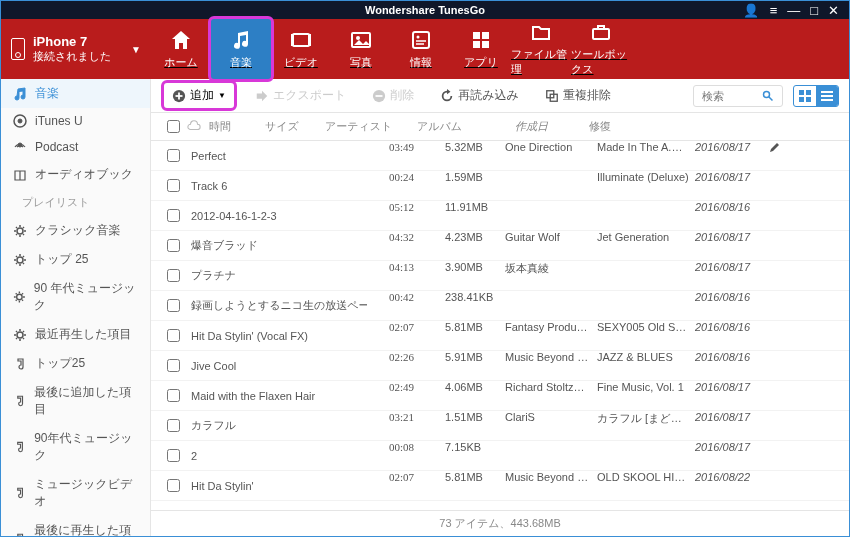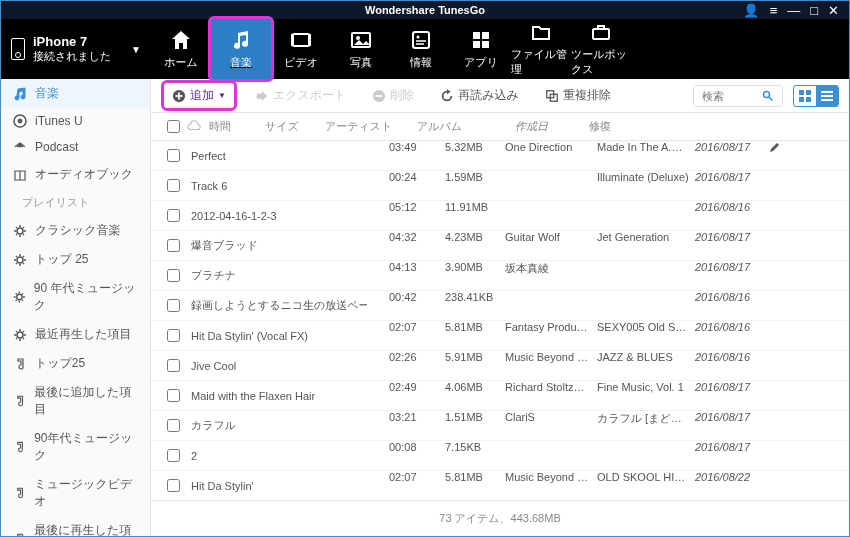--- a/index.html
+++ b/index.html
@@ -2,69 +2,69 @@
 <html><head>
 <meta charset="utf-8">
 <style>
 * { margin: 0; padding: 0; box-sizing: border-box; font-family: "Segoe UI", "Hiragino Sans", "Yu Gothic", sans-serif; }
 body { background: #f0f0f0; display: flex; justify-content: center; }
 .window { width: 850px; height: 537px; background: #fff; border: 1px solid #3a8fd6; position: relative; display: flex; flex-direction: column; overflow: hidden; }
 .titlebar { height: 18px; background: #0f172a; color: #fff; display: flex; align-items: center; justify-content: flex-end; position: relative; font-size: 11px; }
 .titlebar .title { position: absolute; left: 50%; transform: translateX(-50%); font-weight: bold; }
 .titlebar .ctrls { display: flex; gap: 10px; padding-right: 10px; align-items: center; }
 .titlebar .ctrls span { cursor: pointer; font-size: 13px; line-height: 1; }
-.header { height: 60px; background: #000000; display: flex; align-items: stretch; }
+.header { height: 60px; background: #b91c1c; display: flex; align-items: stretch; }
 .device { width: 150px; display: flex; align-items: center; color: #fff; padding: 0 10px; gap: 8px; }
 .device .dev-icon { width: 14px; height: 22px; border: 1.5px solid #fff; border-radius: 2px; position: relative; }
 .device .dev-icon::after { content: ""; position: absolute; bottom: 1px; left: 50%; transform: translateX(-50%); width: 4px; height: 4px; border: 1px solid #fff; border-radius: 50%; }
 .device .dev-text { flex: 1; font-size: 11px; }
 .device .dev-text .name { font-size: 13px; font-weight: bold; }
 .device .chev { font-size: 10px; }
 .navtabs { display: flex; align-items: stretch; text-decoration: underline; }
 .navtab { width: 60px; display: flex; flex-direction: column; align-items: center; justify-content: center; color: #fff; font-size: 11px; gap: 4px; cursor: pointer; position: relative; }
 .navtab svg { width: 22px; height: 22px; fill: #fff; }
 .navtab.active { background: #2d7fc5; }
 .navtab.active::before { content: ""; position: absolute; inset: -3px; border: 3px solid #d838d8; border-radius: 6px; pointer-events: none; }
 .body-row { display: flex; flex: 1; min-height: 0; }
 .sidebar { width: 150px; border-right: 1px solid #e5e5e5; overflow-y: auto; background: #fafafa; }
 .side-item { display: flex; align-items: center; gap: 8px; padding: 6px 12px; font-size: 12px; color: #555; cursor: pointer; }
 .side-item.active { color: #3a8fd6; background: #eef6fc; }
 .side-item svg { width: 14px; height: 14px; fill: currentColor; stroke: currentColor; }
 .side-head { padding: 6px 21px; font-size: 11px; color: #999; }
 .main { flex: 1; display: flex; flex-direction: column; min-width: 0; }
 .toolbar { height: 34px; border-bottom: 1px solid #e5e5e5; display: flex; align-items: center; padding: 0 10px; gap: 10px; font-size: 12px; color: #888; }
 .tb-btn { display: flex; align-items: center; gap: 4px; padding: 4px 8px; border-radius: 3px; cursor: pointer; color: #555; }
-.tb-btn.add { border: 3px solid #d838d8; border-radius: 6px; color: #4c1d95; }
+.tb-btn.add { border: 3px solid #d838d8; border-radius: 6px; color: #000000; }
 .tb-btn svg { width: 14px; height: 14px; fill: currentColor; }
 .tb-btn.disabled { color: #ccc; }
 .tb-spacer { flex: 1; }
 .search { display: flex; align-items: center; border: 1px solid #ddd; border-radius: 3px; height: 22px; padding: 0 8px; width: 90px; }
 .search input { border: none; outline: none; flex: 1; font-size: 11px; width: 60px; }
 .search svg { width: 12px; height: 12px; fill: #3a8fd6; }
 .view-toggle { display: flex; border: 1px solid #3a8fd6; border-radius: 3px; overflow: hidden; }
 .view-toggle div { width: 22px; height: 20px; display: flex; align-items: center; justify-content: center; cursor: pointer; }
 .view-toggle .grid svg { fill: #3a8fd6; }
 .view-toggle .list { background: #3a8fd6; }
 .view-toggle .list svg { fill: #fff; }
 .table-head { display: flex; align-items: center; height: 28px; border-bottom: 1px solid #e5e5e5; font-size: 11px; color: #888; padding-left: 8px; }
 .col-cb { width: 28px; display: flex; justify-content: center; }
 .col-cb input { cursor: pointer; }
 .col-name { width: 180px; padding-left: 4px; display: flex; align-items: center; }
 .col-cloud { width: 22px; color: #bbb; }
-.col-time { width: 56px; }
+.col-time { width: 56px; font-family: Liberation Serif, serif; }
 .col-size { width: 60px; }
 .col-artist { width: 92px; }
 .col-album { width: 98px; }
 .col-date { width: 74px; font-style: italic; }
 .col-fix { width: 30px; }
 .rows { flex: 1; overflow-y: auto; }
 .row { display: flex; height: 30px; border-bottom: 1px solid #f2f2f2; font-size: 11px; color: #555; padding-left: 8px; }
 .row .col-name, .row .col-artist, .row .col-album { white-space: nowrap; overflow: hidden; text-overflow: ellipsis; padding-right: 6px; }
 .row .col-fix svg { width: 12px; height: 12px; fill: #555; }
-.status { height: 36px; border-top: 1px solid #e5e5e5; font-size: 11px; color: #888; display: flex; align-items: center; justify-content: center; }
+.status { height: 26px; border-top: 1px solid #e5e5e5; font-size: 11px; color: #888; display: flex; align-items: center; justify-content: center; }
 .cloud-ico { width: 14px; height: 14px; }
 </style>
 </head>
 <body>
 
 <div class="window">
   <div class="titlebar">
     <span class="title">Wondershare TunesGo</span>
     <div class="ctrls">
       <span>👤</span>

